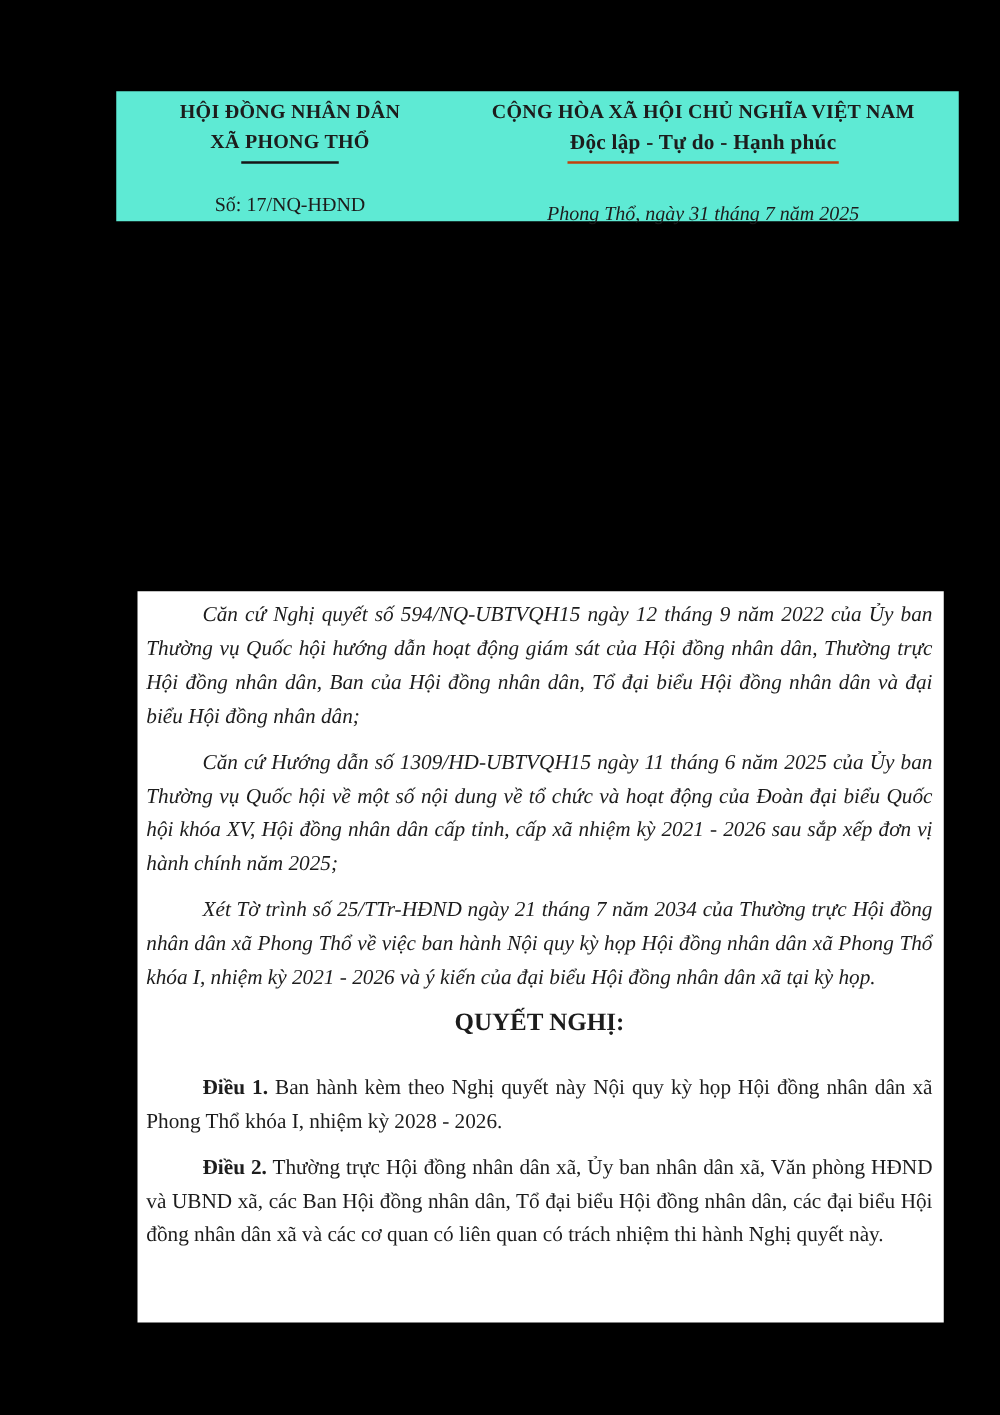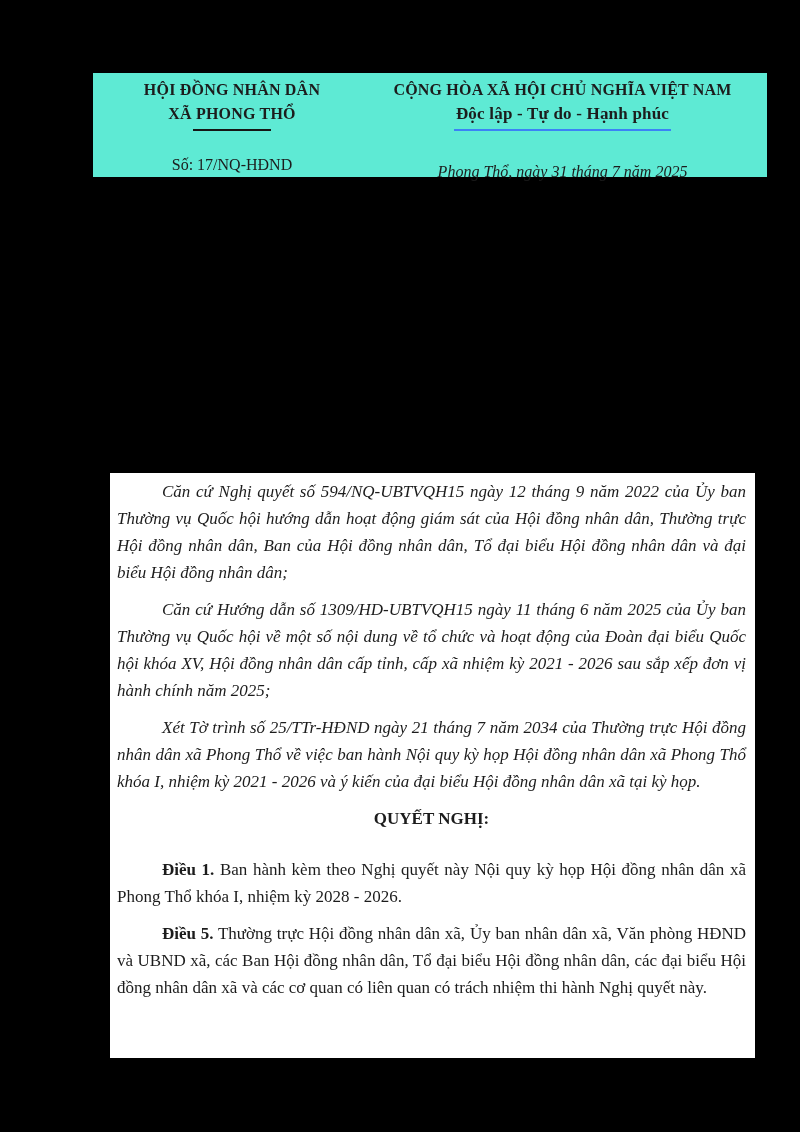--- a/index.html
+++ b/index.html
@@ -29,21 +29,21 @@
   .hdr-line {
     font-weight: bold;
     font-size: 16px;
     line-height: 24px;
     letter-spacing: 0.2px;
     white-space: nowrap;
   }
   .motto-line { font-size: 17px; }
   .motto-underline {
     display: inline-block;
-    border-bottom: 2px solid #3b82f6;
+    border-bottom: 2px solid #c2410c;
     padding: 0 2px 3px 2px;
   }
   .issuer-rule {
     width: 78px;
     border-top: 2px solid #161616;
     margin: 3px auto 0 auto;
     height: 0;
   }
   .doc-number {
     font-size: 16px;
@@ -74,21 +74,21 @@
     margin: 0 0 10px 0;
     line-height: 27px;
     text-align: justify;
     text-indent: 45px;
   }
   p.recital { font-style: italic; }
   p.resolution-heading {
     text-align: center;
     text-indent: 0;
     font-weight: bold;
-    font-size: 17px;
+    font-size: 20px;
     margin: 0 0 24px 0;
   }
   p.article { font-style: normal; }
   .article-label { font-weight: bold; }
 </style>
 </head>
 <body>
 
 <div class="header-box">
   <div class="col col-issuer">
@@ -103,14 +103,14 @@
     <div class="place-date">Phong Thổ, ngày 31 tháng 7 năm 2025</div>
   </div>
 </div>
 
 <div class="body-box">
   <p class="recital">Căn cứ Nghị quyết số 594/NQ-UBTVQH15 ngày 12 tháng 9 năm 2022 của Ủy ban Thường vụ Quốc hội hướng dẫn hoạt động giám sát của Hội đồng nhân dân, Thường trực Hội đồng nhân dân, Ban của Hội đồng nhân dân, Tổ đại biểu Hội đồng nhân dân và đại biểu Hội đồng nhân dân;</p>
   <p class="recital">Căn cứ Hướng dẫn số 1309/HD-UBTVQH15 ngày 11 tháng 6 năm 2025 của Ủy ban Thường vụ Quốc hội về một số nội dung về tổ chức và hoạt động của Đoàn đại biểu Quốc hội khóa XV, Hội đồng nhân dân cấp tỉnh, cấp xã nhiệm kỳ 2021 - 2026 sau sắp xếp đơn vị hành chính năm 2025;</p>
   <p class="recital">Xét Tờ trình số 25/TTr-HĐND ngày 21 tháng 7 năm 2034 của Thường trực Hội đồng nhân dân xã Phong Thổ về việc ban hành Nội quy kỳ họp Hội đồng nhân dân xã Phong Thổ khóa I, nhiệm kỳ 2021 - 2026 và ý kiến của đại biểu Hội đồng nhân dân xã tại kỳ họp.</p>
   <p class="resolution-heading">QUYẾT NGHỊ:</p>
   <p class="article"><span class="article-label">Điều 1.</span> <span>Ban hành kèm theo Nghị quyết này Nội quy kỳ họp Hội đồng nhân dân xã Phong Thổ khóa I, nhiệm kỳ 2028 - 2026.</span></p>
-  <p class="article"><span class="article-label">Điều 5.</span> <span>Thường trực Hội đồng nhân dân xã, Ủy ban nhân dân xã, Văn phòng HĐND và UBND xã, các Ban Hội đồng nhân dân, Tổ đại biểu Hội đồng nhân dân, các đại biểu Hội đồng nhân dân xã và các cơ quan có liên quan có trách nhiệm thi hành Nghị quyết này.</span></p>
+  <p class="article"><span class="article-label">Điều 2.</span> <span>Thường trực Hội đồng nhân dân xã, Ủy ban nhân dân xã, Văn phòng HĐND và UBND xã, các Ban Hội đồng nhân dân, Tổ đại biểu Hội đồng nhân dân, các đại biểu Hội đồng nhân dân xã và các cơ quan có liên quan có trách nhiệm thi hành Nghị quyết này.</span></p>
 </div>
 
 </body></html>

